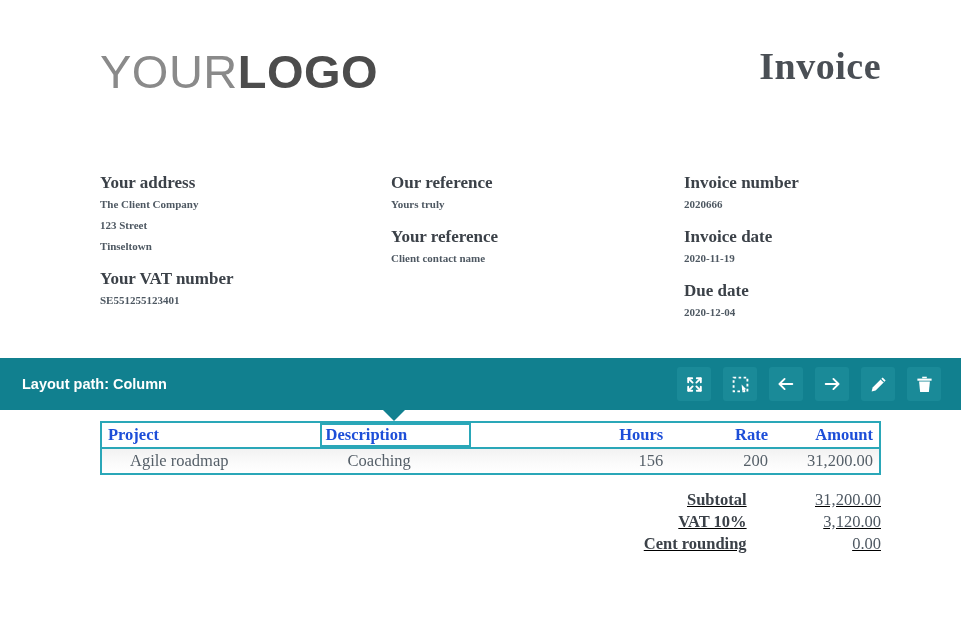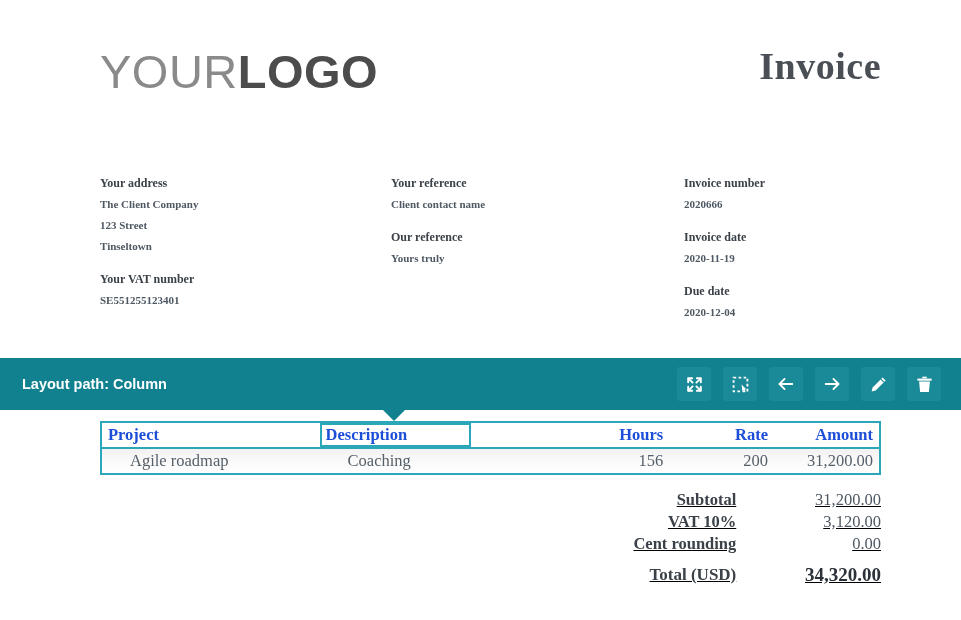--- a/index.html
+++ b/index.html
@@ -80,21 +80,21 @@
     width: 961px;
     height: 150px;
   }
   .meta-col { position: absolute; top: 0; }
   .meta-col.c1 { left: 100px; width: 280px; }
   .meta-col.c2 { left: 391px; width: 280px; }
   .meta-col.c3 { left: 684px; width: 270px; }
 
   .meta-group { margin-bottom: 11px; }
   .meta-label {
-    font-size: 12px;
+    font-size: 17px;
     font-weight: 700;
     color: #3b4148;
     line-height: 22px;
     white-space: nowrap;
   }
   .meta-value {
     font-size: 11px;
     font-weight: 700;
     color: #4e5862;
     line-height: 21px;
@@ -267,26 +267,26 @@
           <div class="meta-value">Tinseltown</div>
         </div>
         <div class="meta-group">
           <div class="meta-label">Your VAT number</div>
           <div class="meta-value">SE551255123401</div>
         </div>
       </div>
 
       <div class="meta-col c2">
         <div class="meta-group">
+          <div class="meta-label">Our reference</div>
+          <div class="meta-value">Yours truly</div>
+        </div>
+        <div class="meta-group">
           <div class="meta-label">Your reference</div>
           <div class="meta-value">Client contact name</div>
-        </div>
-        <div class="meta-group">
-          <div class="meta-label">Our reference</div>
-          <div class="meta-value">Yours truly</div>
         </div>
       </div>
 
       <div class="meta-col c3">
         <div class="meta-group">
           <div class="meta-label">Invoice number</div>
           <div class="meta-value">2020666</div>
         </div>
         <div class="meta-group">
           <div class="meta-label">Invoice date</div>
@@ -408,22 +408,18 @@
             <td class="t-value">31,200.00</td>
           </tr>
           <tr>
             <td class="t-label">VAT 10%</td>
             <td class="t-value">3,120.00</td>
           </tr>
           <tr>
             <td class="t-label">Cent rounding</td>
             <td class="t-value">0.00</td>
           </tr>
-          <tr class="grand">
-            <td class="t-label">Total (USD)</td>
-            <td class="t-value">34,320.00</td>
-          </tr>
         </tbody>
       </table>
     </div>
 
   </div>
 </div>
 
 </body></html>

